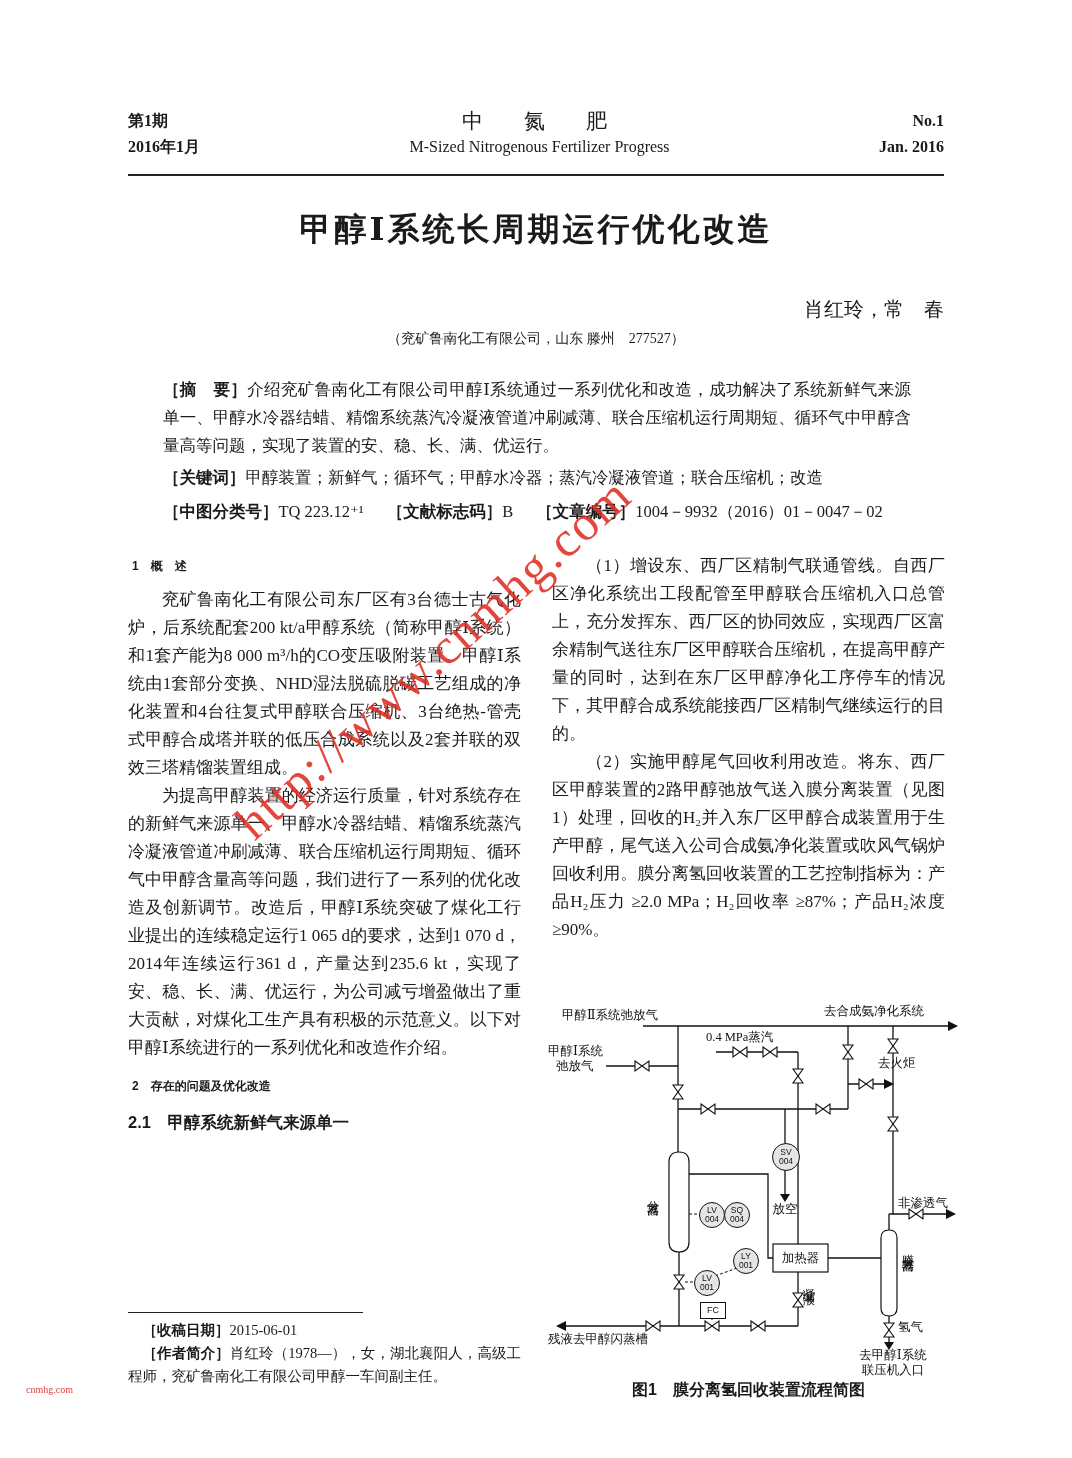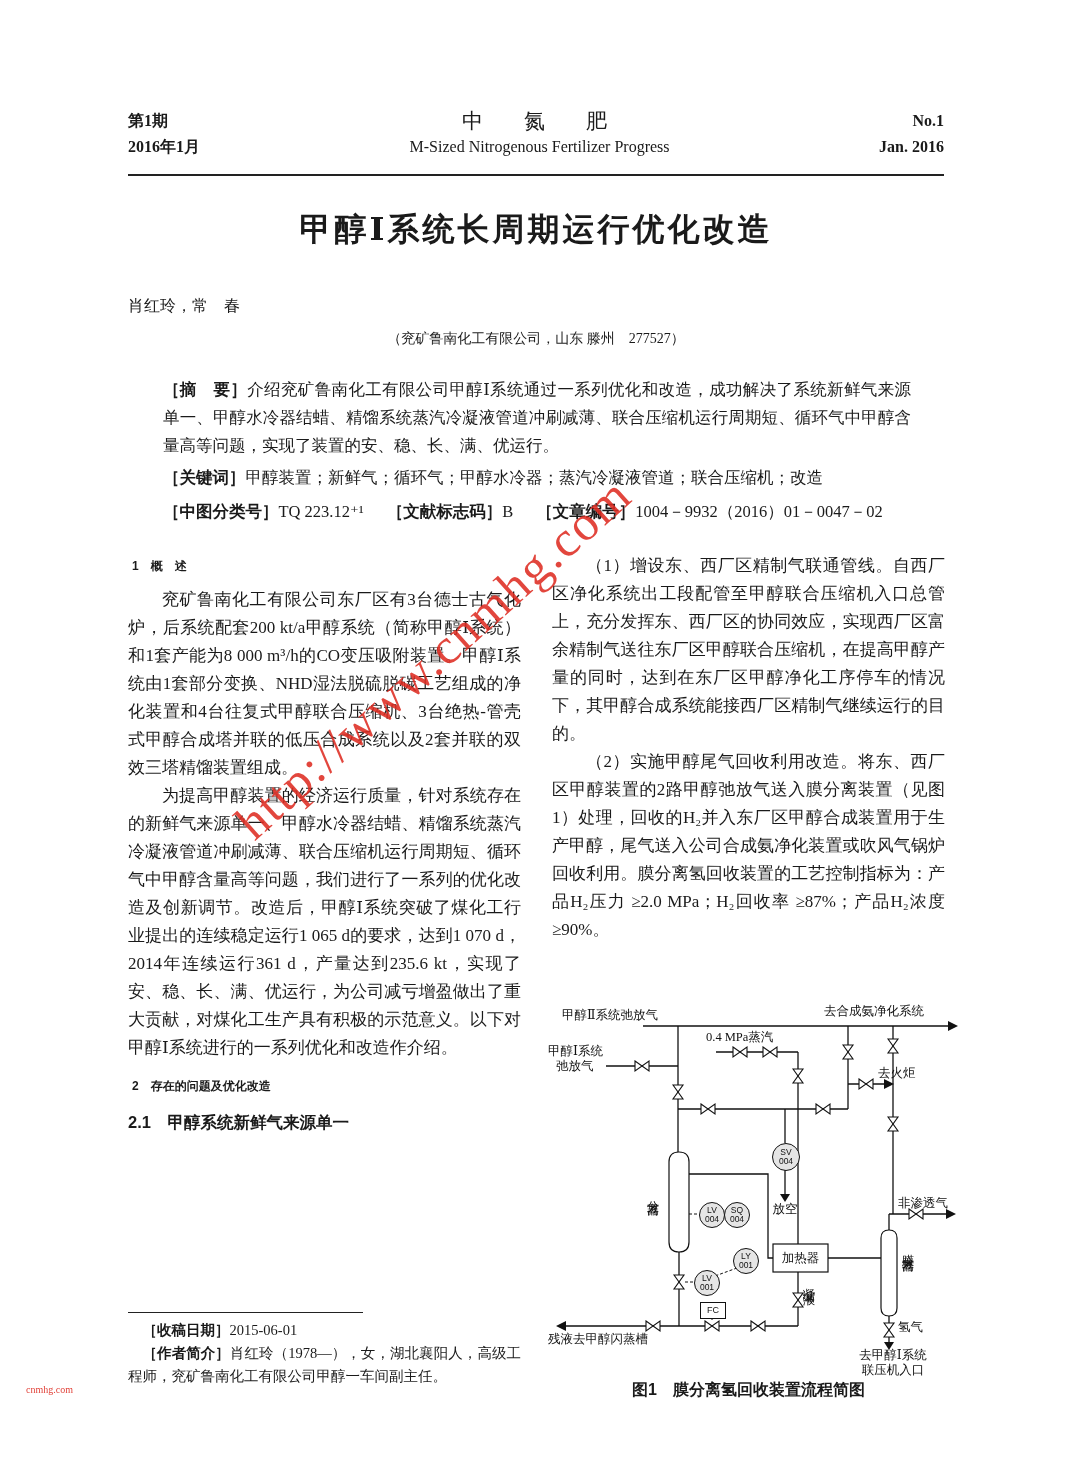--- a/index.html
+++ b/index.html
@@ -11,21 +11,21 @@
   .jh-left,.jh-right{font-size:16px;line-height:26px;font-weight:bold;}
   .jh-right{text-align:right;}
   .jh-center{text-align:center;}
   .jh-cn{font-size:21px;letter-spacing:10px;line-height:26px;}
   .jh-en{font-size:16px;line-height:26px;}
   .jrule{position:absolute;left:128px;top:174px;width:816px;height:2px;background:#222;}
 
   
   .ptitle{position:absolute;left:128px;top:208px;width:816px;text-align:center;
           font-size:32px;font-weight:bold;letter-spacing:3px;}
-  .pauthors{position:absolute;left:128px;top:296px;width:816px;text-align:left;font-size:16px;}
+  .pauthors{position:absolute;left:128px;top:296px;width:816px;text-align:right;font-size:20px;}
   .paffil{position:absolute;left:128px;top:330px;width:816px;text-align:center;font-size:14px;}
   .front{position:absolute;left:163px;top:376px;width:748px;font-size:16.5px;line-height:28px;text-align:justify;}
   .front p{margin:0;}
   .front .lbl{font-weight:bold;}
   .front .kw{margin-top:4px;}
   .front .meta{margin-top:6px;}
   .front .gap{display:inline-block;width:1.4em;}
 
   
   .col{position:absolute;width:393px;font-size:17px;line-height:28px;text-align:justify;}
@@ -179,21 +179,21 @@
         <polygon points="336,338 346,338 341,346"></polygon>
         <polygon points="18,317 8,322 18,327"></polygon>
       </g>
     </svg>
 
     <span class="flabel" style="left:14px;top:4px;">甲醇Ⅱ系统弛放气</span>
     <span class="flabel" style="left:276px;top:0px;">去合成氨净化系统</span>
     <span class="flabel" style="left:158px;top:26px;">0.4 MPa蒸汽</span>
     <span class="flabel" style="left:0px;top:40px;">甲醇Ⅰ系统</span>
     <span class="flabel" style="left:8px;top:55px;">弛放气</span>
-    <span class="flabel" style="left:330px;top:62px;text-align:center;">去火炬</span>
+    <span class="flabel" style="left:330px;top:52px;text-align:center;">去火炬</span>
     <span class="flabel ctr" style="left:214px;top:198px;width:46px;">放空</span>
     <span class="vlabel" style="left:98px;top:186px;">分离器</span>
     <span class="flabel ctr" style="left:226px;top:247px;width:53px;">加热器</span>
     <span class="vlabel" style="left:254px;top:274px;">凝缩液</span>
     <span class="flabel" style="left:350px;top:192px;">非渗透气</span>
     <span class="vlabel" style="left:353px;top:240px;">膜分离器</span>
     <span class="flabel" style="left:0px;top:328px;">残液去甲醇闪蒸槽</span>
     <span class="flabel" style="left:350px;top:316px;">氢气</span>
     <span class="flabel ctr" style="left:280px;top:344px;width:130px;">去甲醇Ⅰ系统</span>
     <span class="flabel ctr" style="left:280px;top:359px;width:130px;">联压机入口</span>

